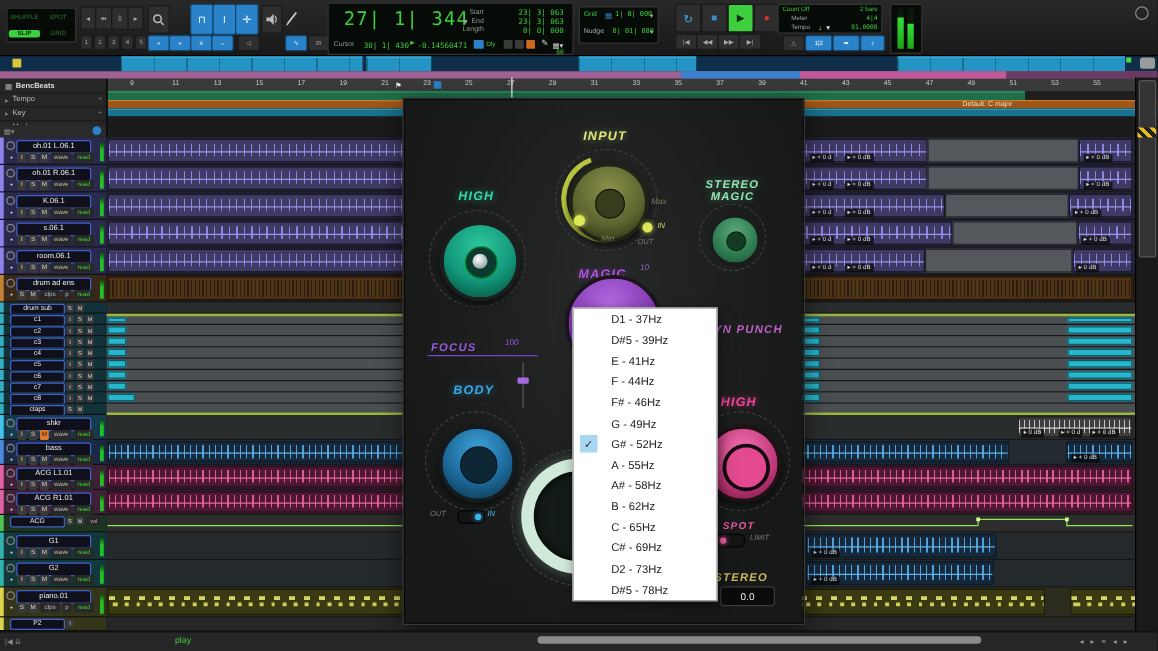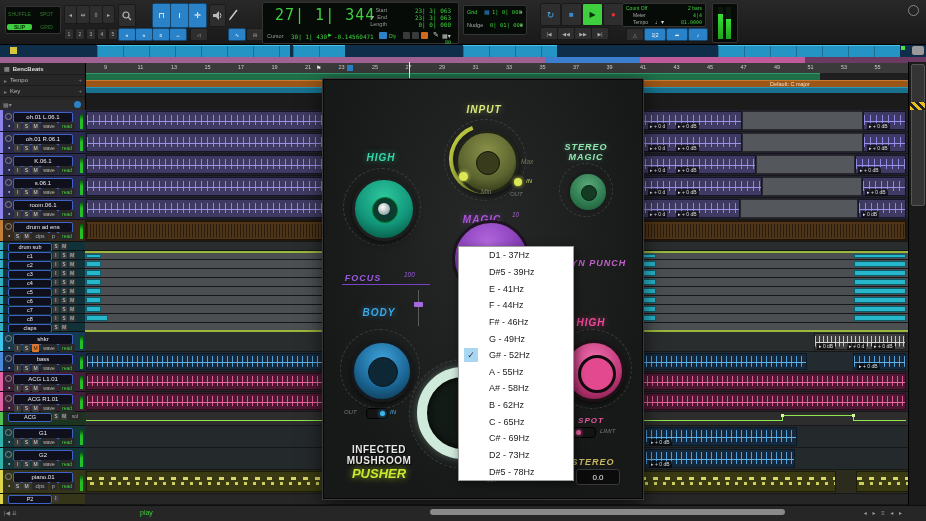--- a/index.html
+++ b/index.html
@@ -757,25 +757,20 @@
   <span class="pill" style="left:248px;top:347px;width:22px;height:9px;">
     <span class="pilldot" style="left:3px;background:#f060a8;box-shadow:0 0 4px #f060a8;"></span>
   </span>
   <span class="togglelab" style="left:276px;top:348px;">LIMIT</span>
 
   <div class="klabel" style="left:239px;top:377px;width:60px;font-size:9px;color:#c8b860;">STEREO</div>
   <div class="abs" style="left:252px;top:389px;width:42px;height:14px;background:#0b0b0b;border:1px solid #3a3a3a;border-radius:3px;display:flex;align-items:center;justify-content:center;font-size:8px;color:#eee;">
     <span>0.0</span>
   </div>
 
-  <div class="abs ctr" style="left:14px;top:364px;width:82px;">
-    <div class="b" style="font-size:10px;color:#e6e6e6;letter-spacing:.5px;text-shadow:1px 1px 0 #000;">INFECTED</div>
-    <div class="b" style="font-size:10px;color:#e6e6e6;letter-spacing:.5px;text-shadow:1px 1px 0 #000;">MUSHROOM</div>
-    <div class="b i" style="font-size:13px;color:#c9e82f;text-shadow:0 0 7px #9ab820;">PUSHER</div>
-  </div>
 </div>
 
 <div id="dropdown" class="abs">
     <div class="ddrow">
       <span>D1 - 37Hz</span>
     </div>
     <div class="ddrow">
       <span>D#5 - 39Hz</span>
     </div>
     <div class="ddrow">

